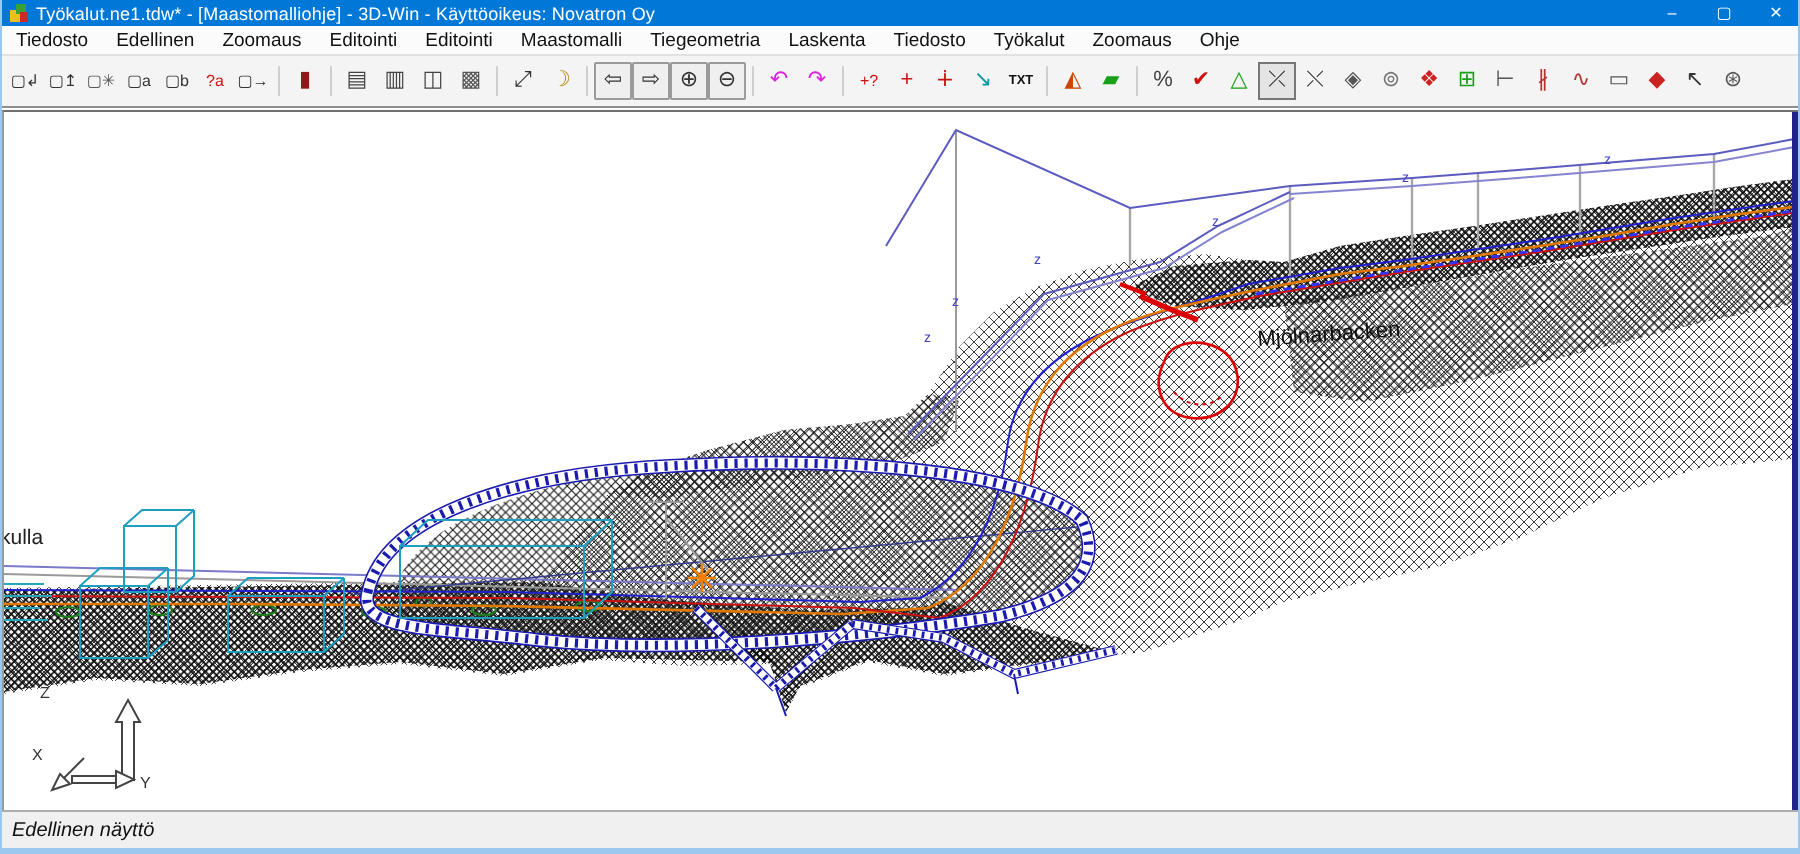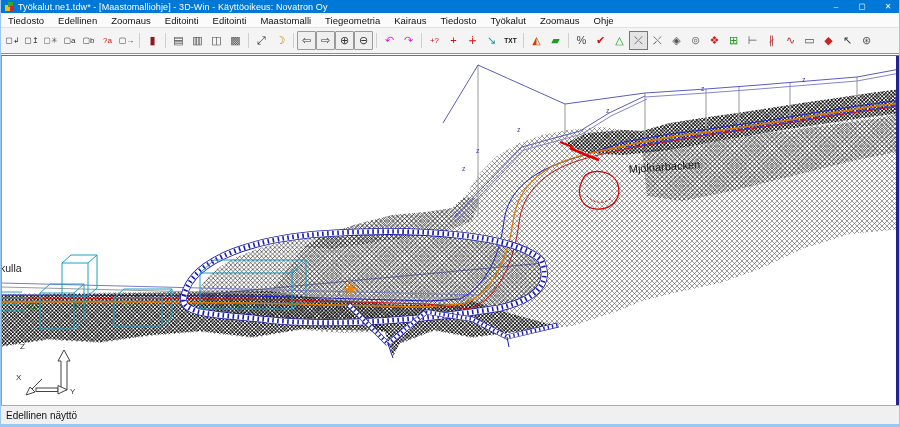--- a/index.html
+++ b/index.html
@@ -33,21 +33,21 @@
   .tb-btn.active{border:1px solid #777;background:#e4e4e4;}
   .tb-sep{width:7px;height:19px;position:relative;}
   .tb-sep::after{content:"";position:absolute;left:3px;top:2px;bottom:2px;border-left:1px solid #cfcfcf;}
   
   .canvas{position:absolute;left:0;top:55px;width:900px;height:350px;background:#ffffff;
           border-top:1px solid #707070;border-left:1px solid #9a9a9a;}
   .canvas svg{position:absolute;left:0;top:0;}
   
   .statusbar{position:absolute;left:0;top:405px;width:900px;height:19px;background:#f0f0f0;
              border-top:1px solid #ababab;display:flex;align-items:center;
-             font-size:10px;color:#111;padding-left:5px;}
+             font-size:10px;color:#111;padding-left:5px;font-style:italic;}
   .winborder{position:absolute;left:0;top:424px;width:900px;height:3px;background:#9cc7ee;}
 </style>
 </head>
 <body>
 
 <div id="win">
 
   <div class="titlebar">
     <span class="appicon">
         <span class="a1"></span>
@@ -63,21 +63,21 @@
   </div>
 
   <div class="menubar">
       <span class="menu-item">Tiedosto</span>
       <span class="menu-item">Edellinen</span>
       <span class="menu-item">Zoomaus</span>
       <span class="menu-item">Editointi</span>
       <span class="menu-item">Editointi</span>
       <span class="menu-item">Maastomalli</span>
       <span class="menu-item">Tiegeometria</span>
-      <span class="menu-item">Kairaus</span>
+      <span class="menu-item">Laskenta</span>
       <span class="menu-item">Tiedosto</span>
       <span class="menu-item">Työkalut</span>
       <span class="menu-item">Zoomaus</span>
       <span class="menu-item">Ohje</span>
     </div>
 
   <div class="toolbar">
       <span class="tb-btn small" style="color: rgb(51, 51, 51);">▢↲</span>
       <span class="tb-btn small" style="color: rgb(51, 51, 51);">▢↥</span>
       <span class="tb-btn small" style="color: rgb(85, 85, 85);">▢✳</span>

